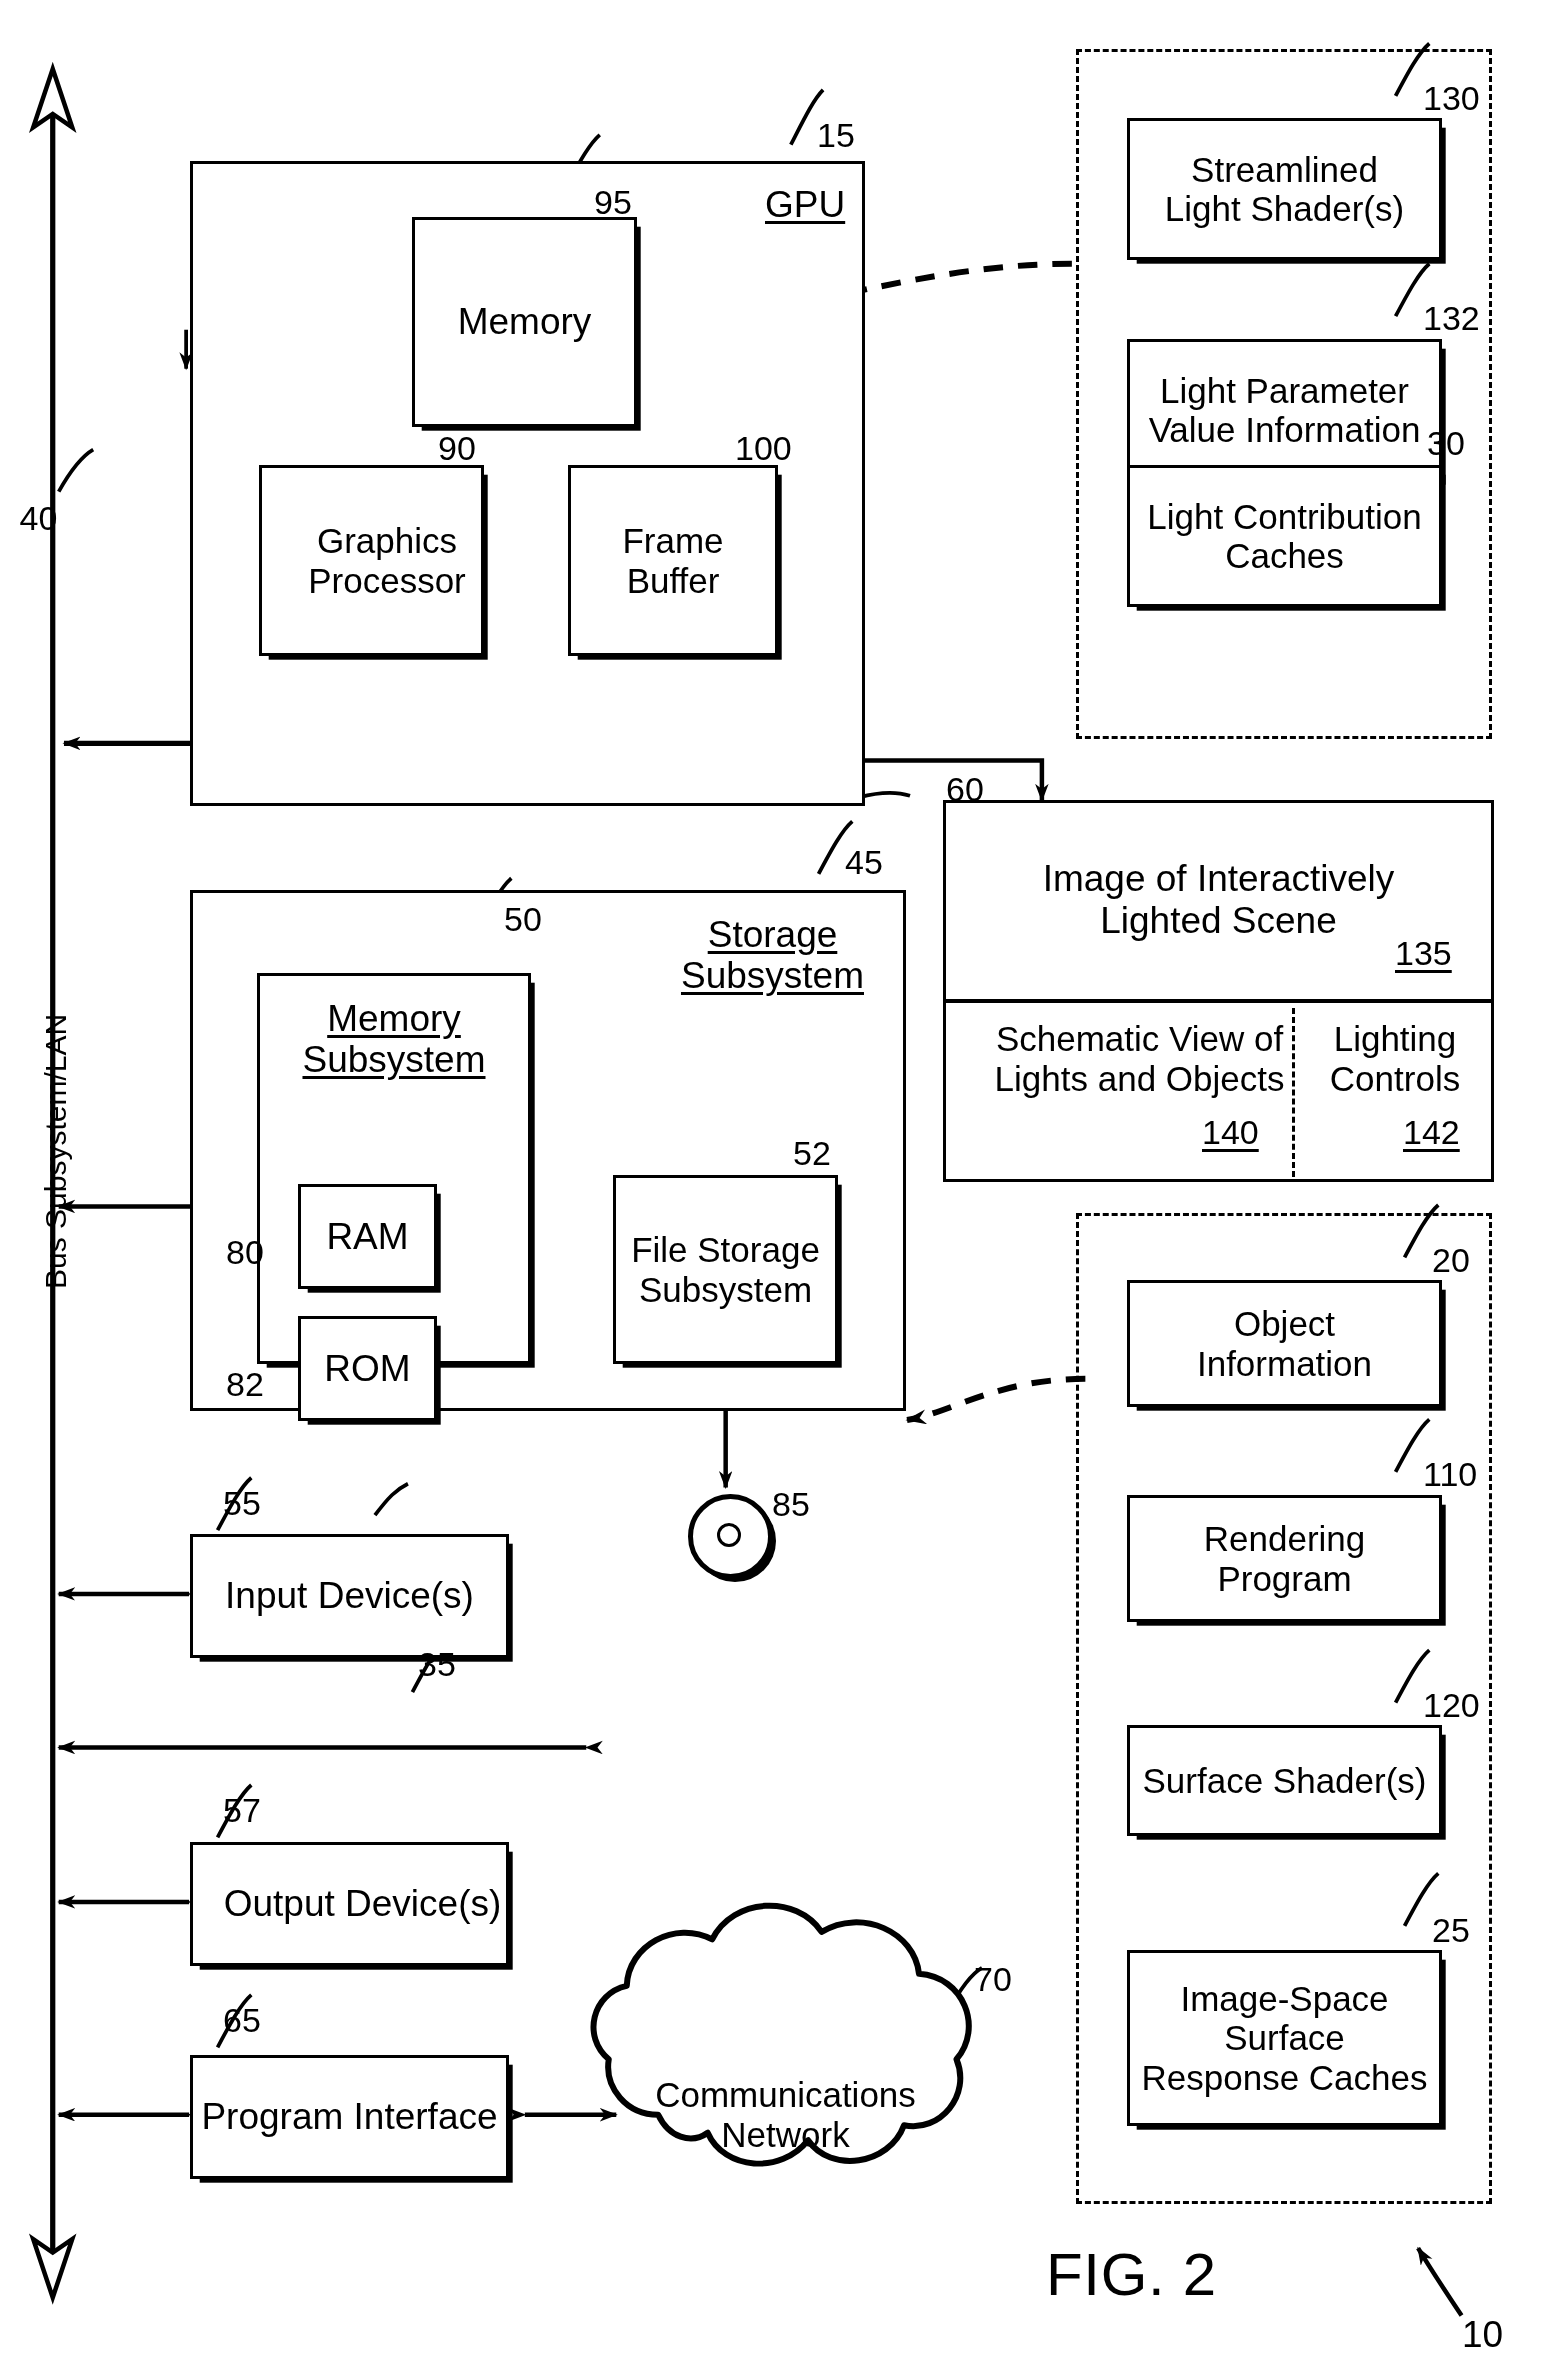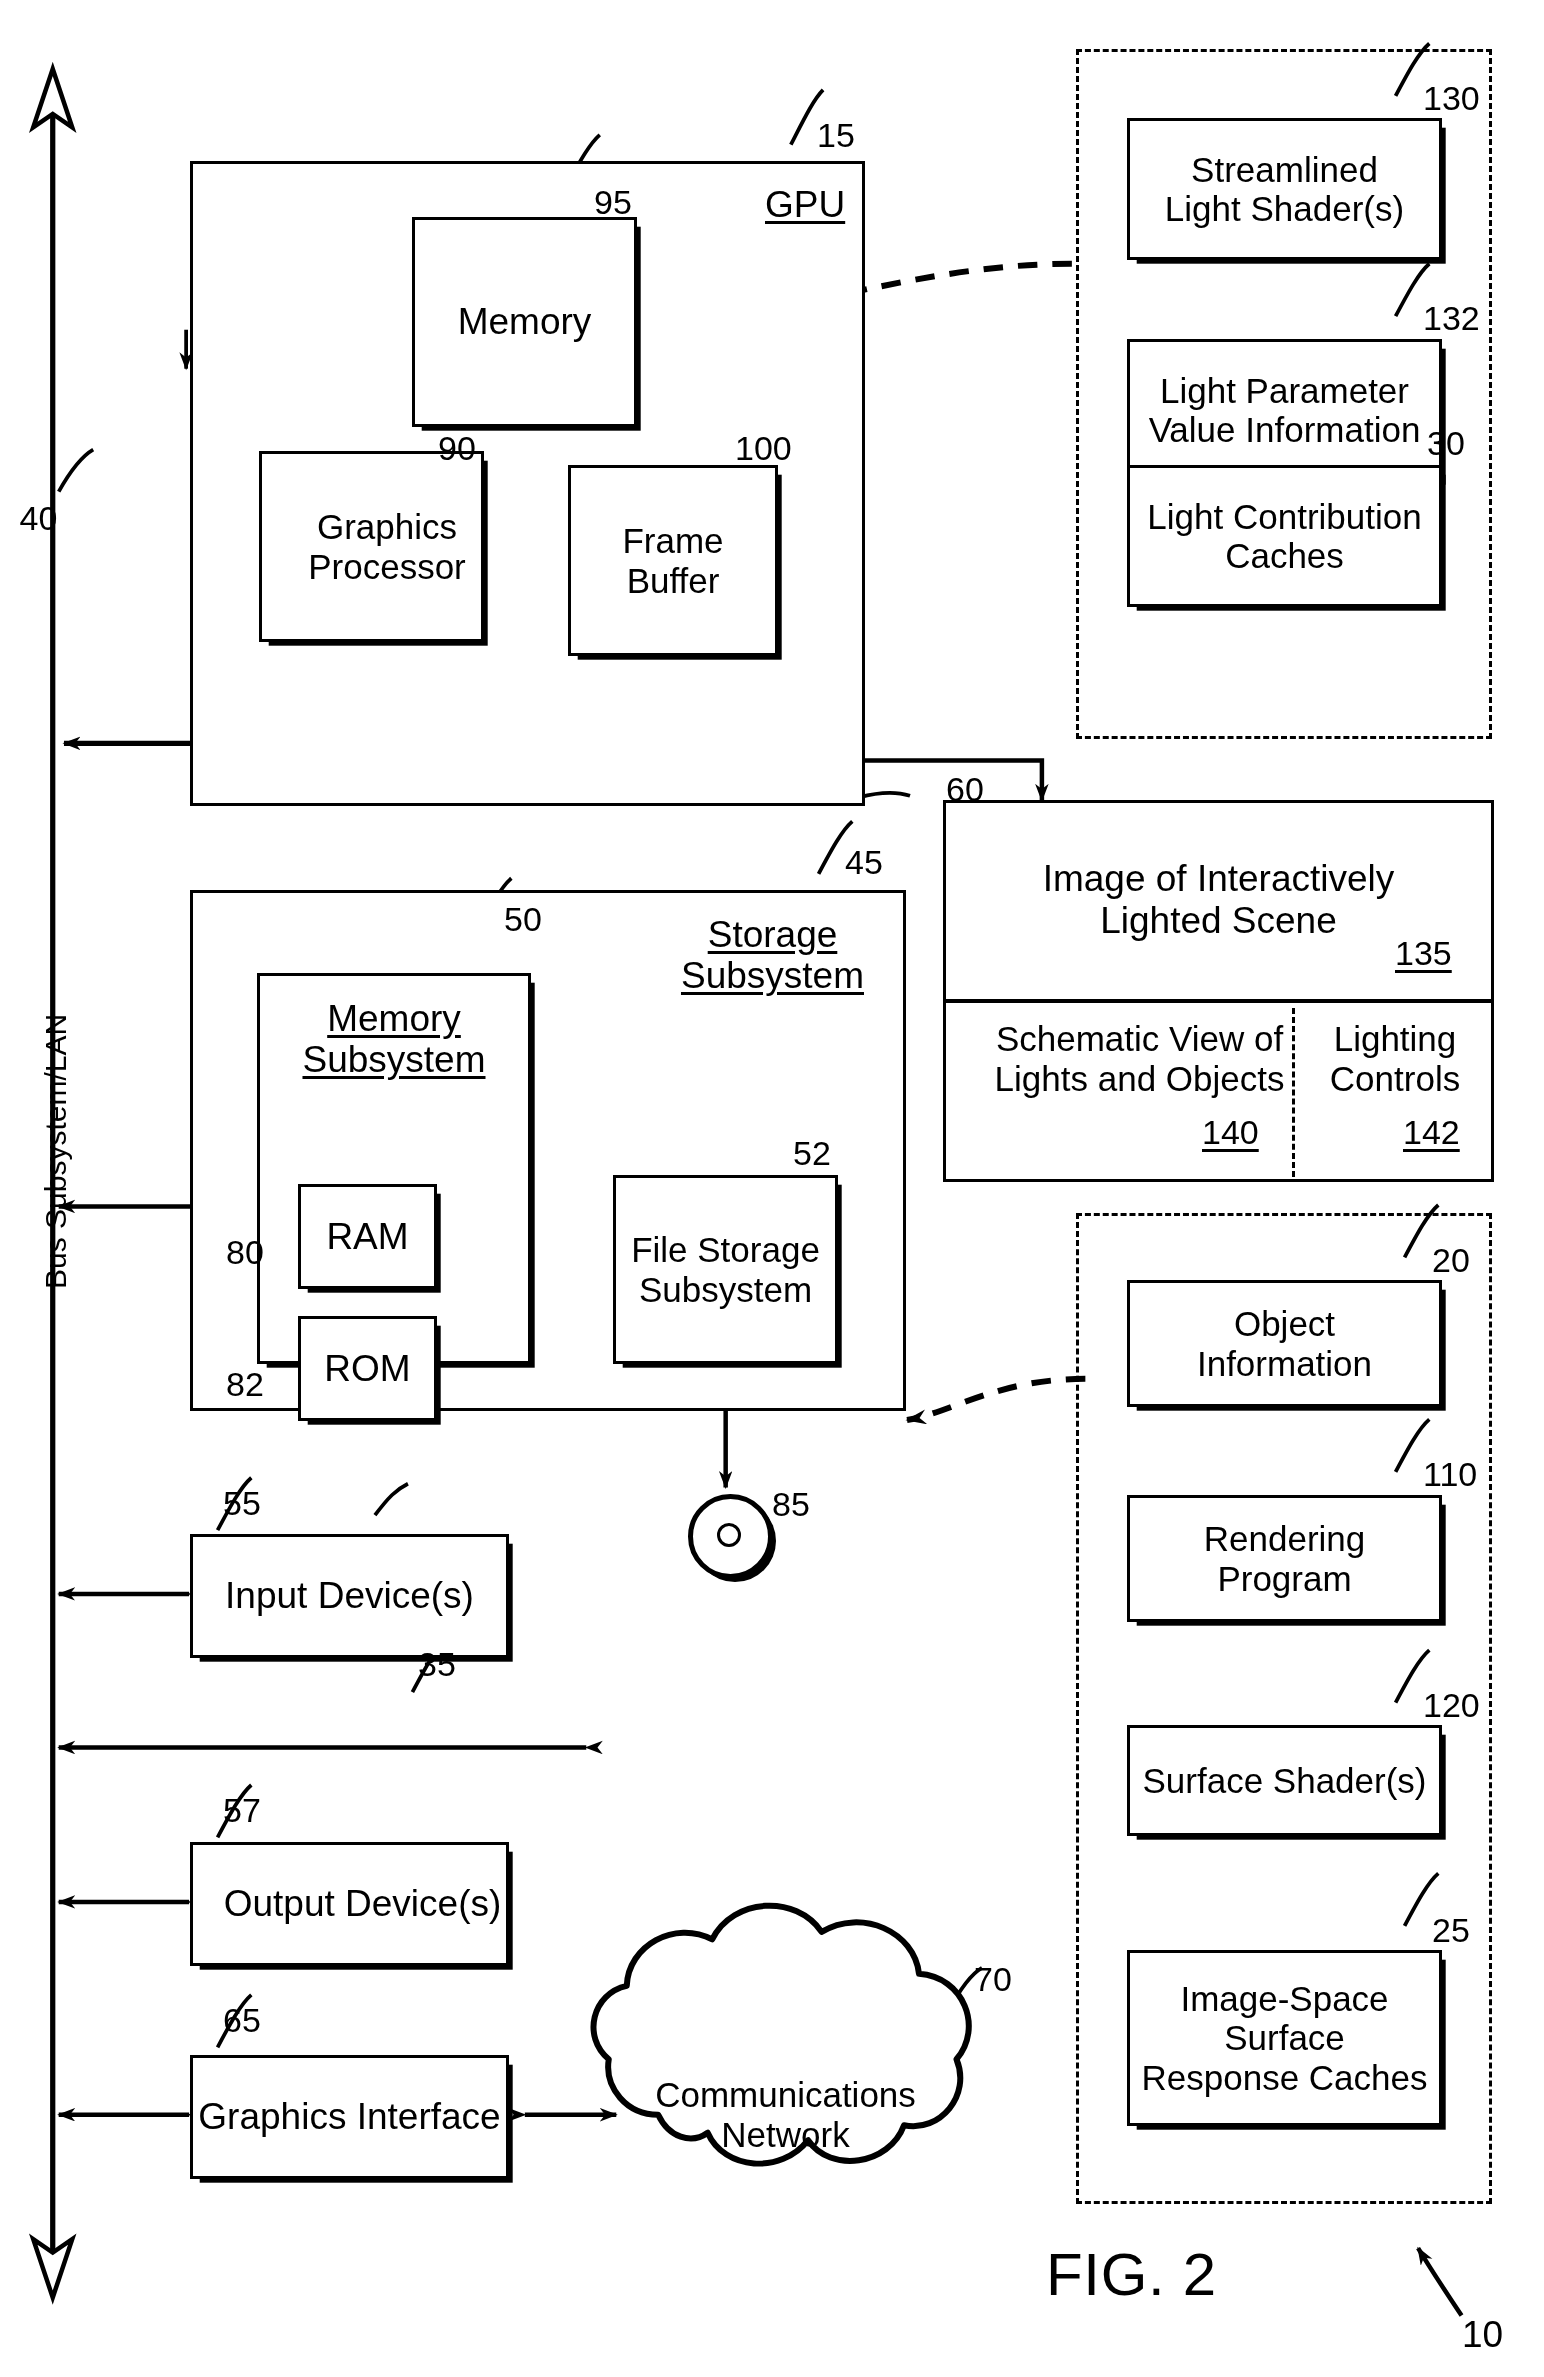--- a/index.html
+++ b/index.html
@@ -213,21 +213,21 @@
 
   <div class="box plain" style="left:190px; top:161px; width:675px; height:645px;"></div>
   <div class="ref" style="left:817px; top:118px;">15</div>
   <div class="t42 uline" style="position:absolute; left:765px; top:184px;">GPU</div>
 
   <div class="box" style="left:412px; top:217px; width:225px; height:210px;">
     <span class="box-label t42">Memory</span>
   </div>
   <div class="ref" style="left:594px; top:185px;">95</div>
 
-  <div class="box" style="left:259px; top:451px; width:225px; height:191px;padding-left:31px;">
+  <div class="box" style="left:259px; top:465px; width:225px; height:191px;padding-left:31px;">
     <span class="box-label t40">Graphics
 Processor</span>
   </div>
   <div class="ref" style="left:438px; top:431px;">90</div>
 
   <div class="box" style="left:568px; top:465px; width:210px; height:191px;">
     <span class="box-label t40">Frame
 Buffer</span>
   </div>
   <div class="ref" style="left:735px; top:431px;">100</div>
@@ -324,21 +324,21 @@
   <div class="ref" style="left:223px; top:1486px;">55</div>
 
   <div class="ref" style="left:418px; top:1647px;">35</div>
 
   <div class="box" style="left:190px; top:1842px; width:319px; height:124px;padding-left:26px;">
     <span class="box-label t42">Output Device(s)</span>
   </div>
   <div class="ref" style="left:223px; top:1793px;">57</div>
 
   <div class="box" style="left:190px; top:2055px; width:319px; height:124px;">
-    <span class="box-label t42">Graphics Interface</span>
+    <span class="box-label t42">Program Interface</span>
   </div>
   <div class="ref" style="left:223px; top:2003px;">65</div>
 
   <div style="position:absolute; left:658px; top:2055px; width:255px; height:120px;
               display:flex; align-items:center; justify-content:center; text-align:center;">
     <span class="box-label t40">Communications
 Network</span>
   </div>
   <div class="ref" style="left:974px; top:1962px;">70</div>
 

